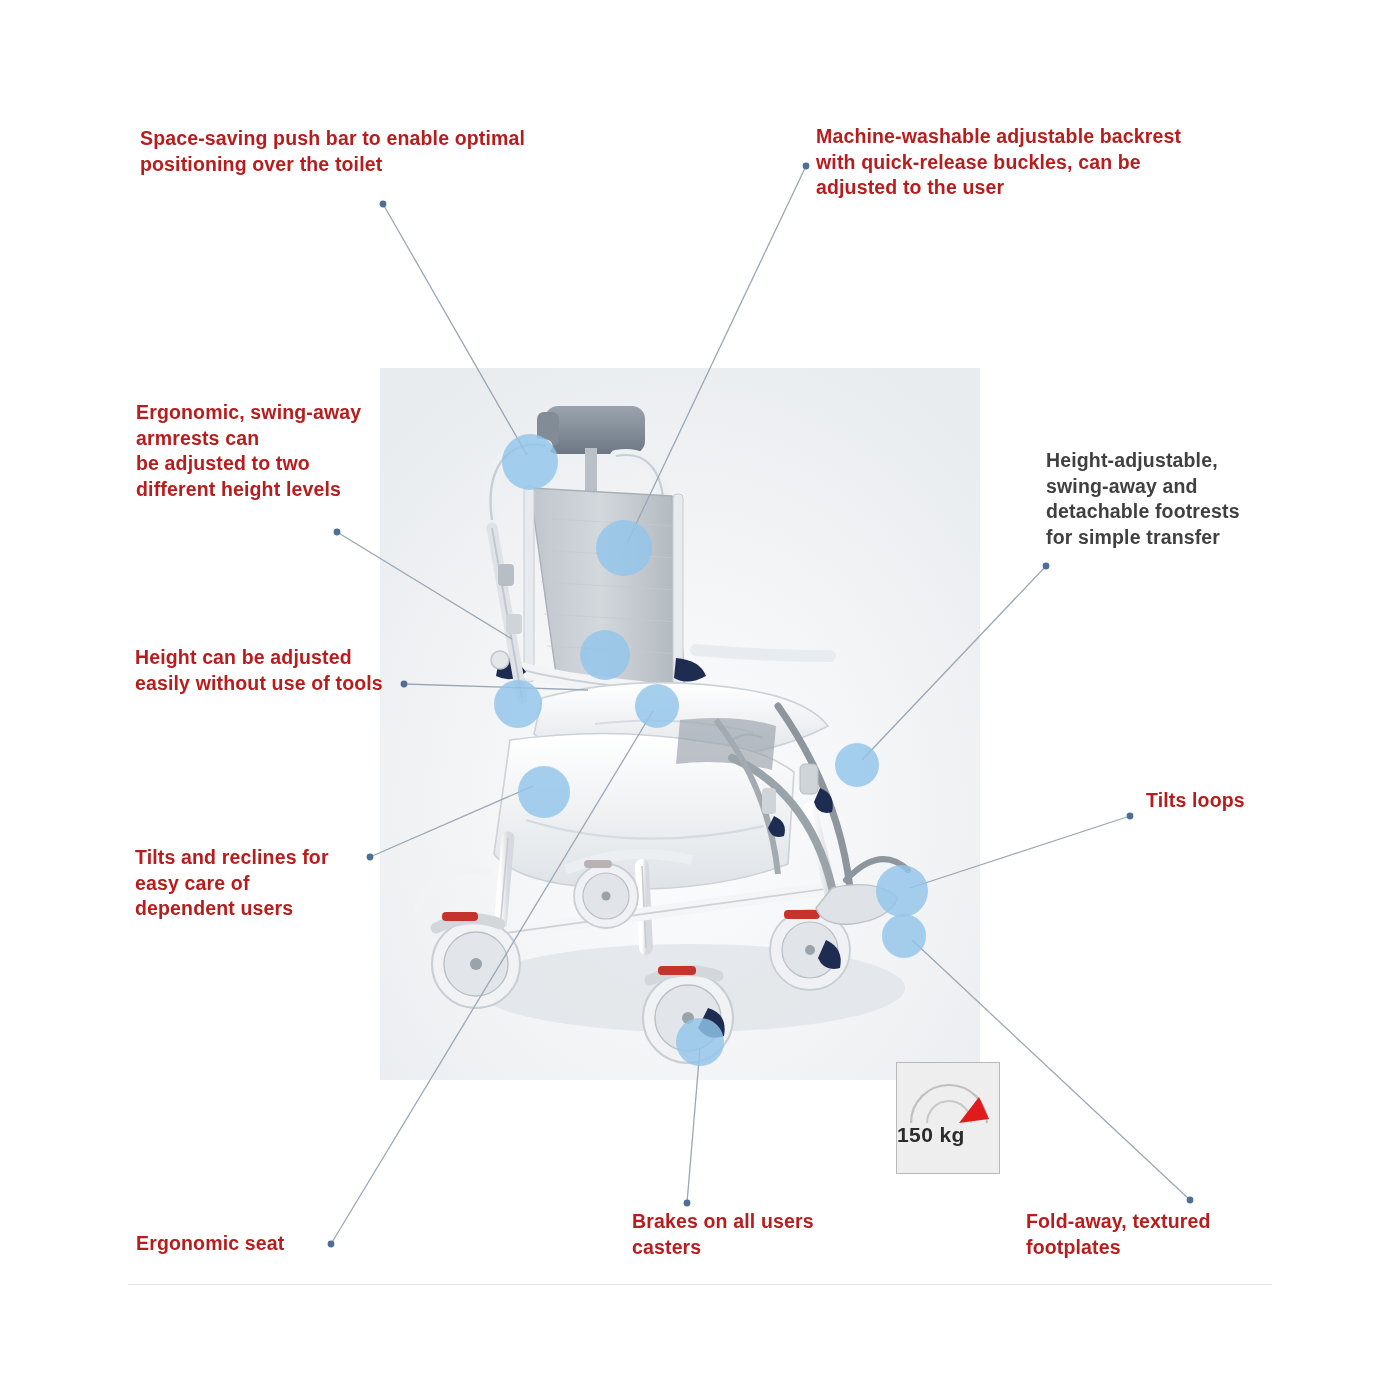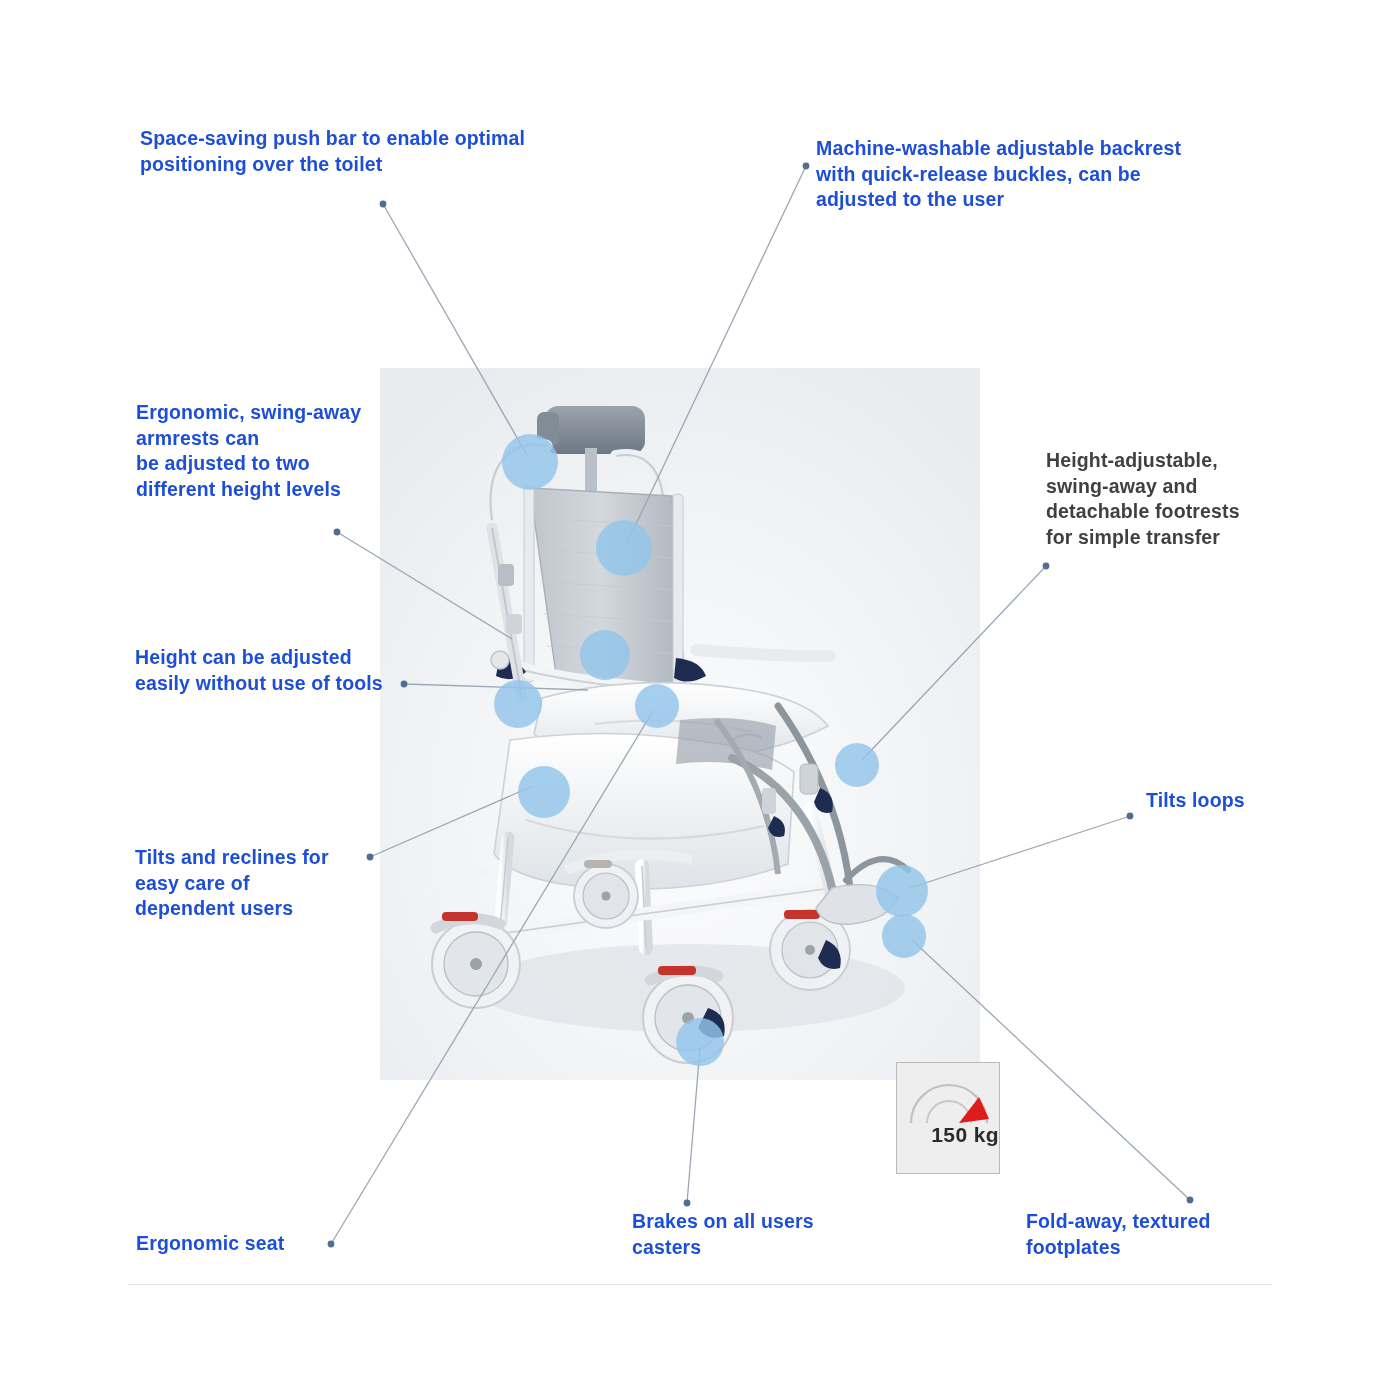--- a/index.html
+++ b/index.html
@@ -26,21 +26,21 @@
     top: 368px;
     width: 600px;
     height: 712px;
     background: linear-gradient(180deg,#fbfcfe 0%, #f6f8fb 46%, #eef1f5 62%, #f4f6f8 100%);
   }
   #photo svg { display:block; width:100%; height:100%; }
 
   
   .callout {
     position: absolute;
-    color: #1d4ed8;
+    color: #b91c1c;
     font-weight: bold;
     font-size: 19.5px;
     line-height: 25.5px;
     letter-spacing: 0.15px;
     white-space: pre-line;
   }
   .callout.pale { color: #404040; }
 
   
   #leaders {
@@ -68,21 +68,21 @@
     height: 112px;
     background: #eeeeee;
     border: 1px solid #b9b9b9;
     box-sizing: border-box;
   }
   #badge .gauge { position:absolute; left:0; top:4px; width:104px; height:60px; }
   #badge .kg {
     position: absolute;
     left: 0; right: 0;
     top: 60px;
-    text-align: right;
+    text-align: left;
     font-size: 21px;
     font-weight: bold;
     color: #2b2b2b;
     letter-spacing: 0.4px;
   }
 
   
   #rule {
     position: absolute;
     left: 128px;
@@ -274,21 +274,21 @@
       <div class="hotspot" style="left: 544px; top: 792px; width: 52px; height: 52px; background: rgb(147, 197, 234);"></div>
       <div class="hotspot" style="left: 857px; top: 765px; width: 44px; height: 44px; background: rgb(147, 197, 234);"></div>
       <div class="hotspot" style="left: 902px; top: 891px; width: 52px; height: 52px; background: rgb(147, 197, 234);"></div>
       <div class="hotspot" style="left: 904px; top: 936px; width: 44px; height: 44px; background: rgb(147, 197, 234);"></div>
       <div class="hotspot" style="left: 700px; top: 1042px; width: 48px; height: 48px; background: rgb(147, 197, 234);"></div>
     </div>
 
   <div class="callout" style="left:140px; top:126px; width:470px;">Space-saving push bar to enable optimal
 positioning over the toilet</div>
 
-  <div class="callout" style="left:816px; top:136px; width:440px;">Machine-washable adjustable backrest
+  <div class="callout" style="left:816px; top:124px; width:440px;">Machine-washable adjustable backrest
 with quick-release buckles, can be
 adjusted to the user</div>
 
   <div class="callout" style="left:136px; top:400px; width:300px;">Ergonomic, swing-away
 armrests can
 be adjusted to two
 different height levels</div>
 
   <div class="callout pale" style="left:1046px; top:448px; width:250px;">Height-adjustable,
 swing-away and

